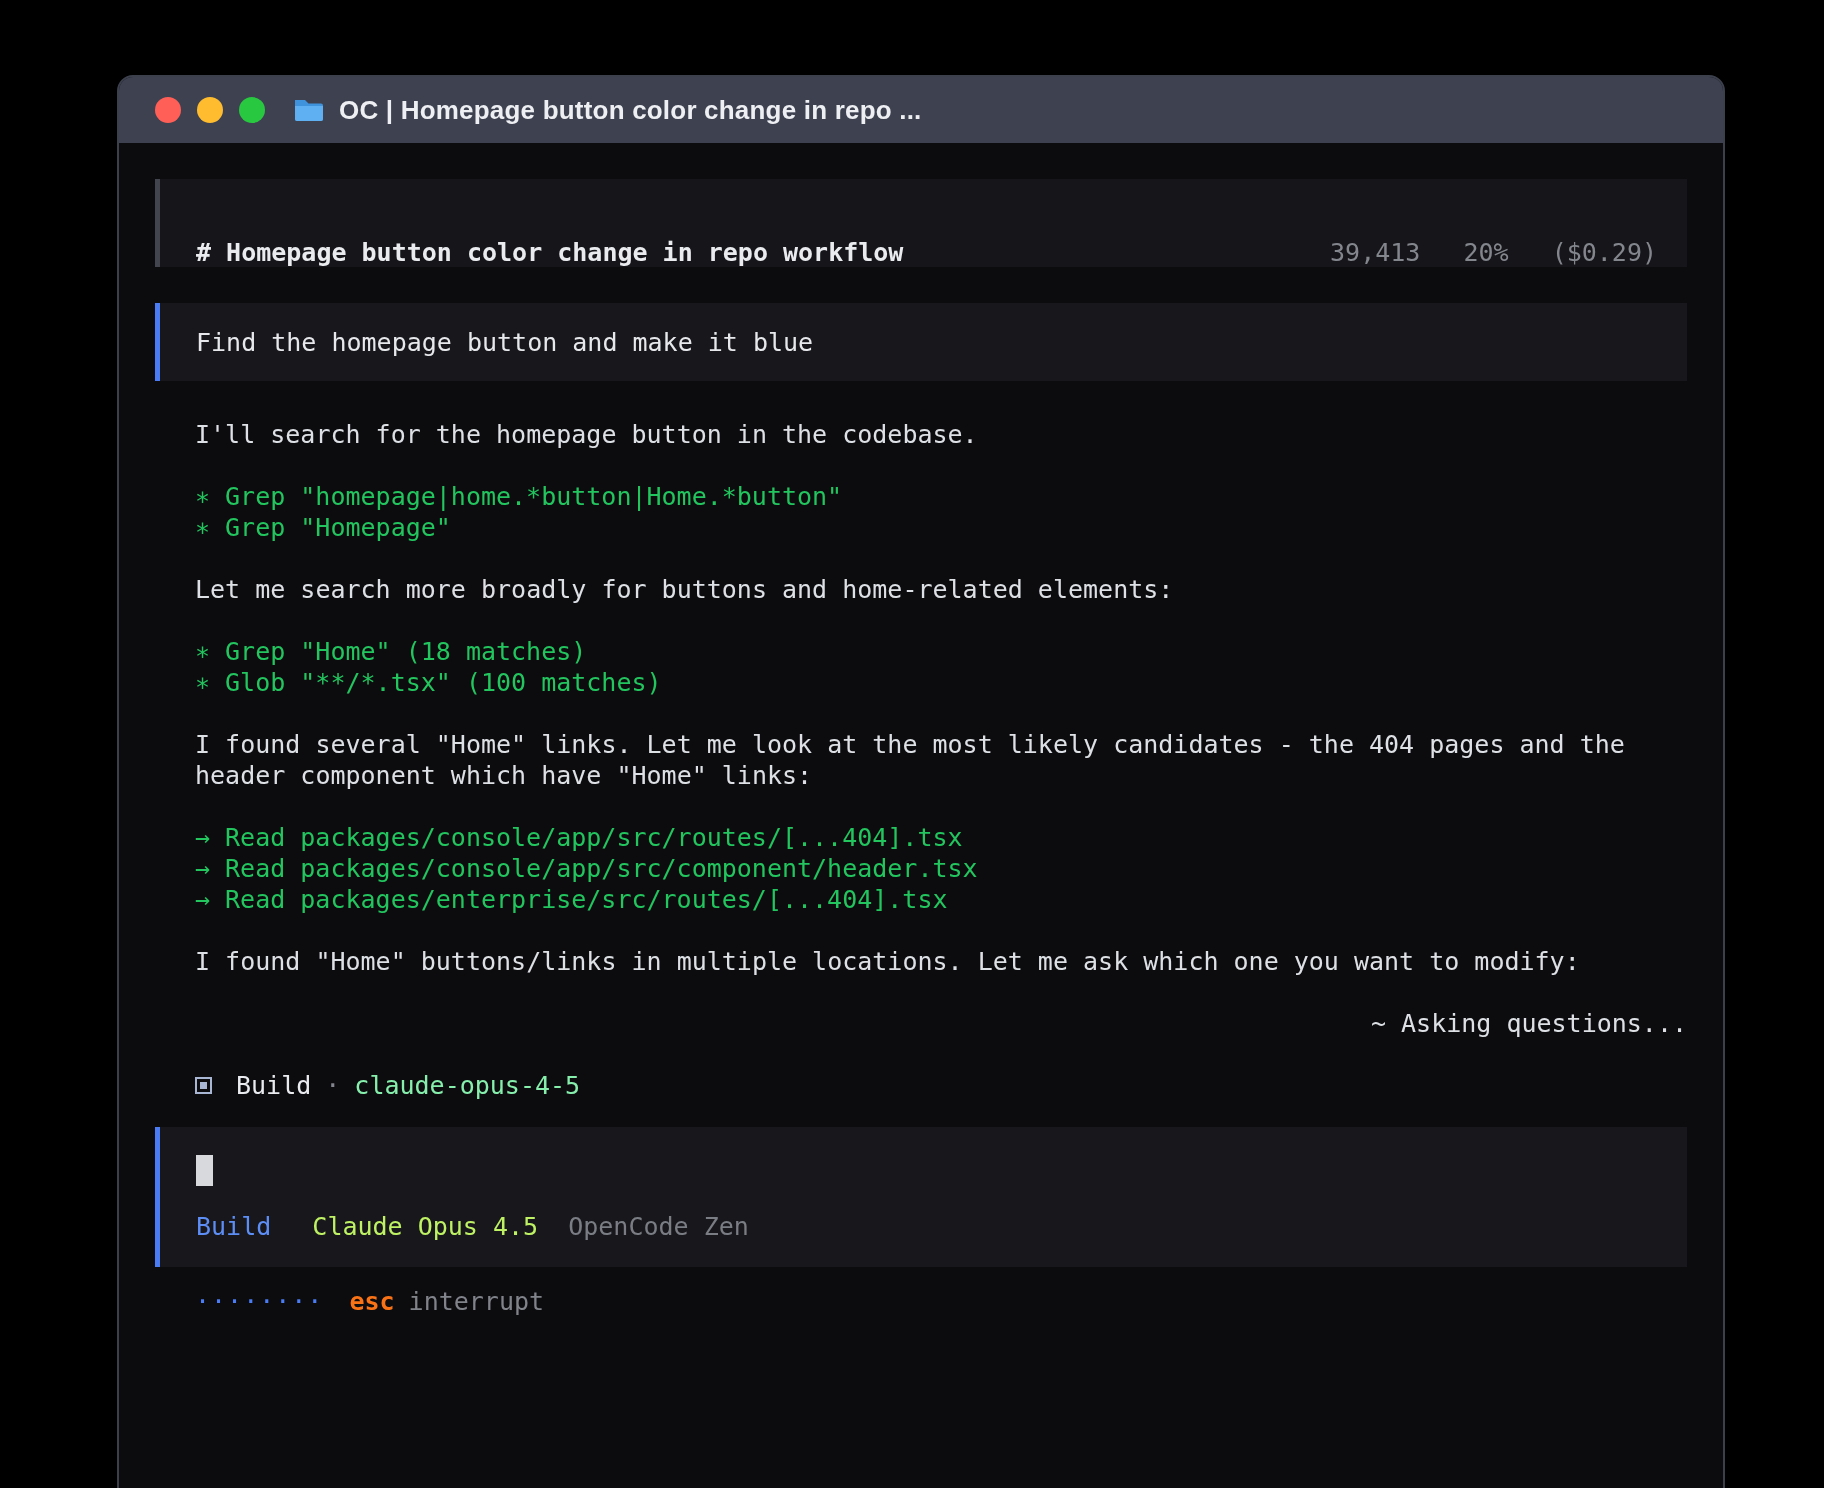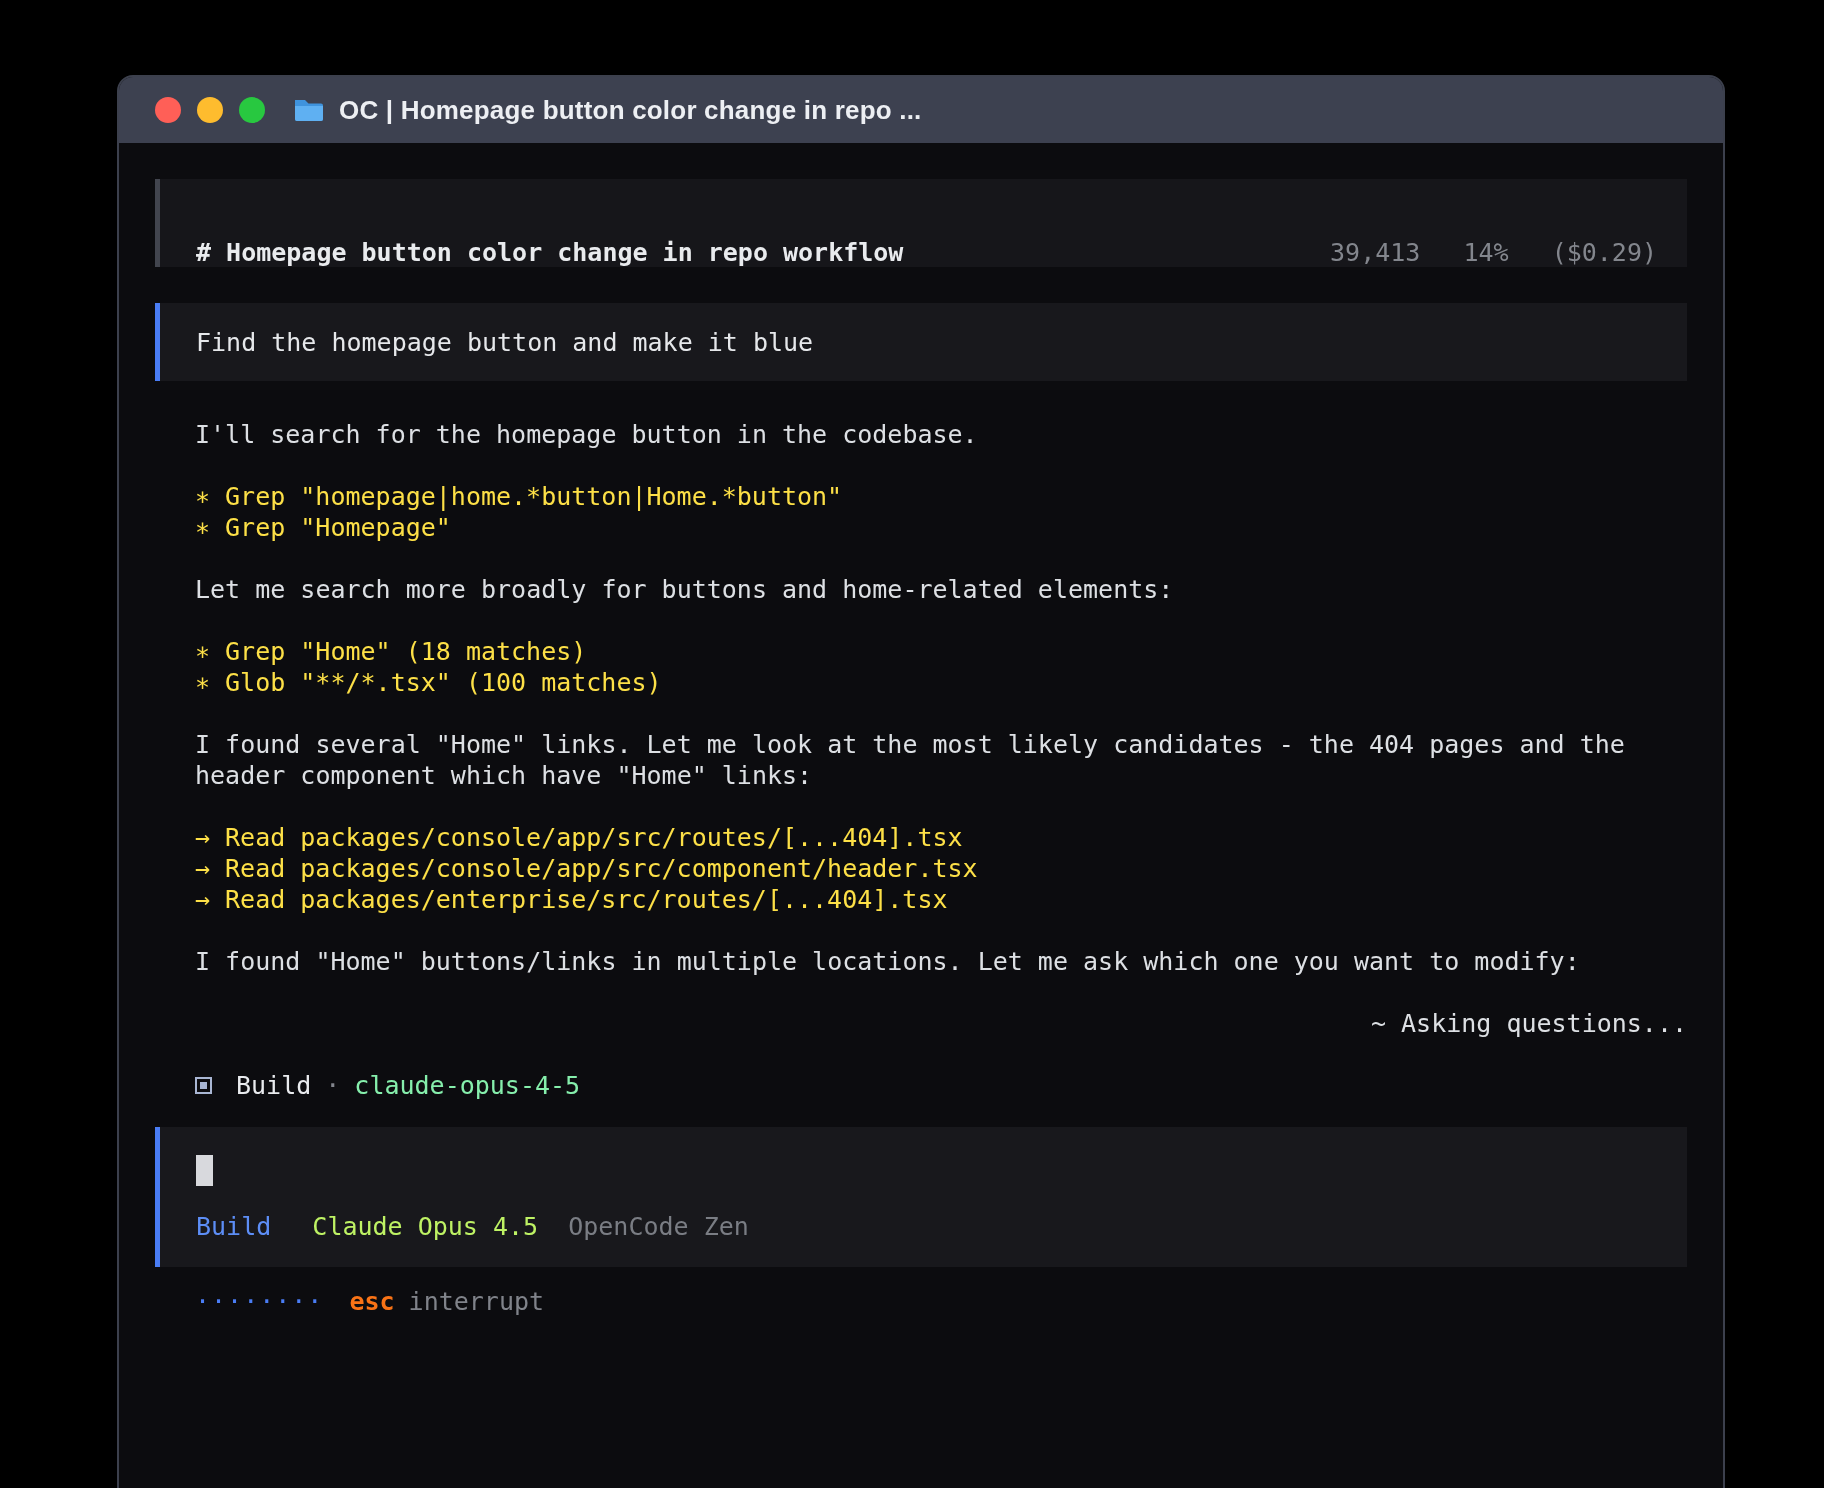--- a/index.html
+++ b/index.html
@@ -70,21 +70,21 @@
     padding: 0 36px;
     color: #e6e8eb;
   }
 
   .body-text {
     margin: 38px 0 0 40px;
     line-height: 31px;
   }
   .body-text .blk { margin-bottom: 31px; }
   .p { color: #dde0e4; }
-  .tool { color: #fde047; white-space: nowrap; }
+  .tool { color: #22c55e; white-space: nowrap; }
   .tool .sym { display: inline-block; margin-right: 15px; }
   .status-line { color: #dde0e4; text-align: right; }
 
   .agent-line { display: flex; align-items: center; color: #dde0e4; }
   .agent-icon {
     width: 17px; height: 17px;
     border: 2px solid #a9b6d3;
     display: inline-flex;
     align-items: center;
     justify-content: center;
@@ -144,21 +144,21 @@
     </span>
     <span class="wtitle">OC | Homepage button color change in repo ...</span>
   </div>
 
   <div class="content">
 
     <div class="header-block">
       <span class="h-title"># Homepage button color change in repo workflow</span>
       <span class="h-stats">
         <span class="hs">39,413</span>
-        <span class="hs">14%</span>
+        <span class="hs">20%</span>
         <span class="hs">($0.29)</span>
       </span>
     </div>
 
     <div class="user-block">
       <span>Find the homepage button and make it blue</span>
     </div>
 
     <div class="body-text">
 

